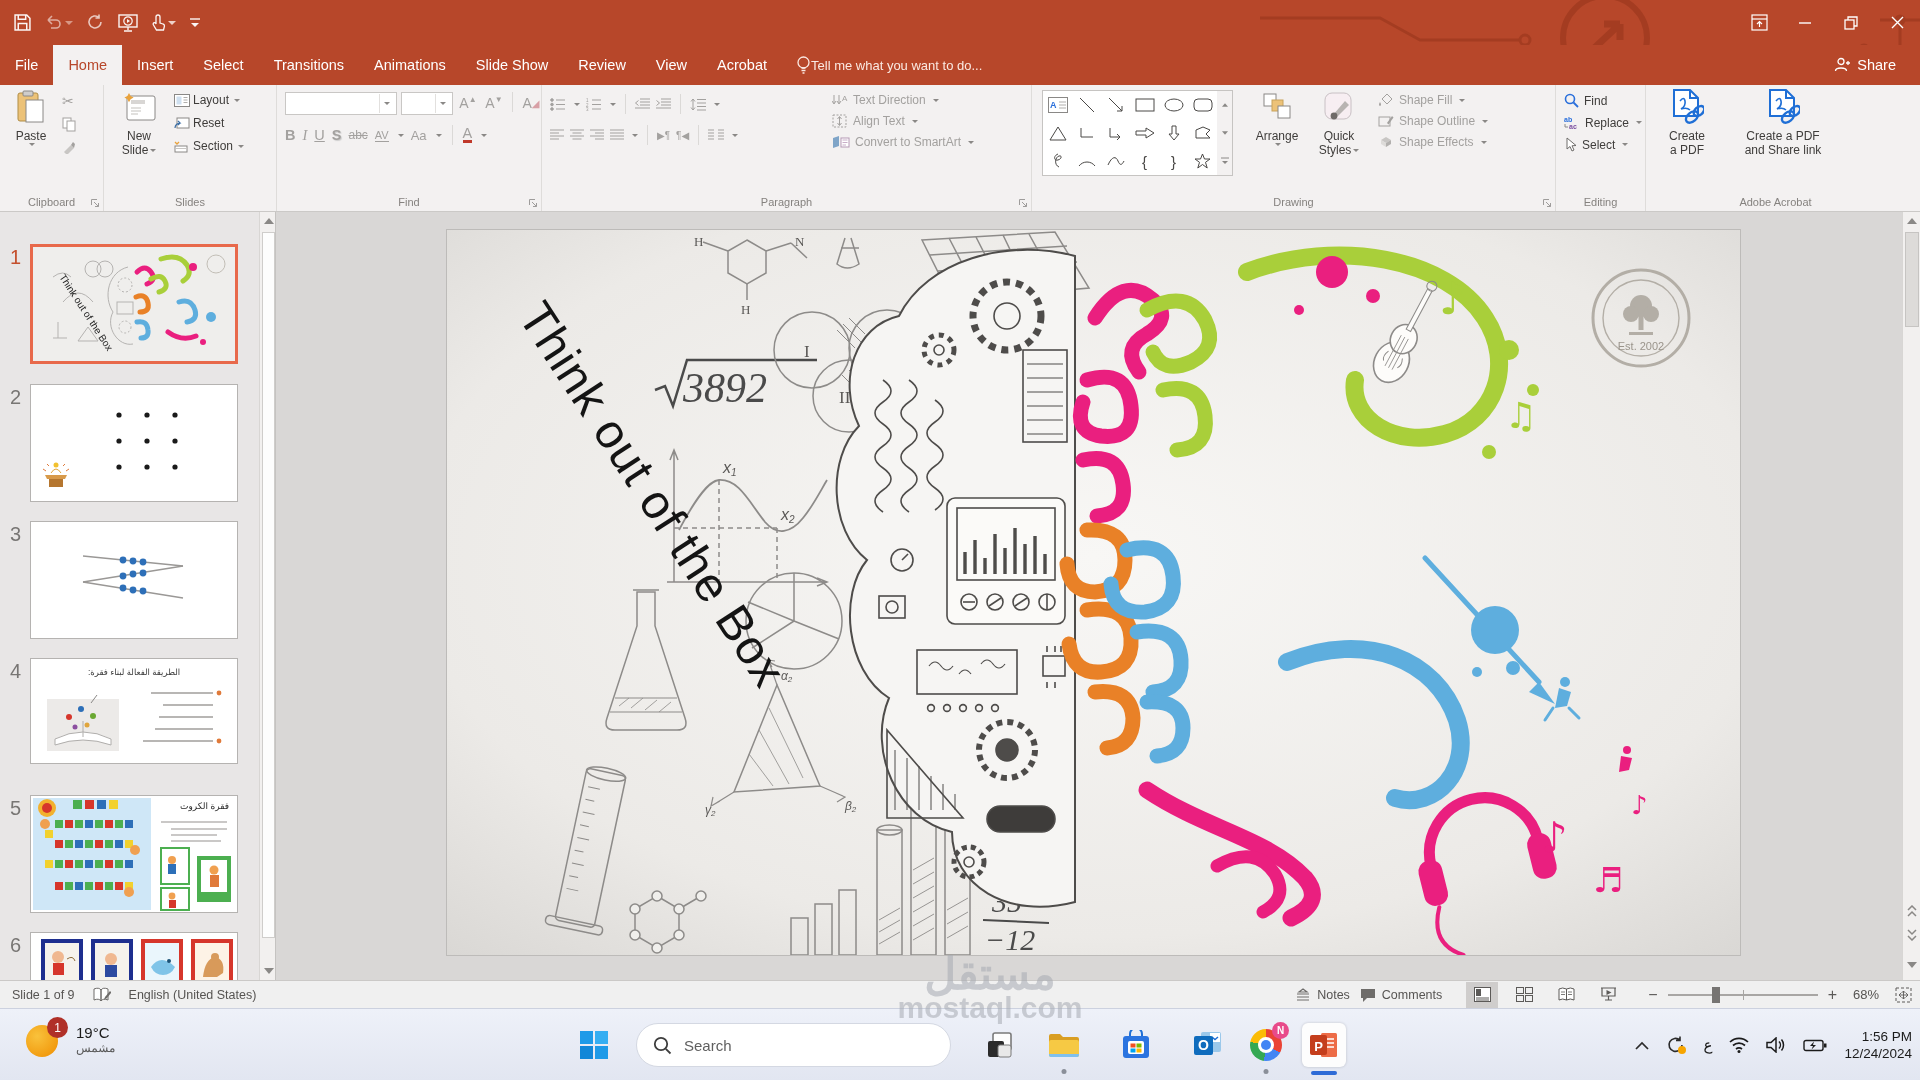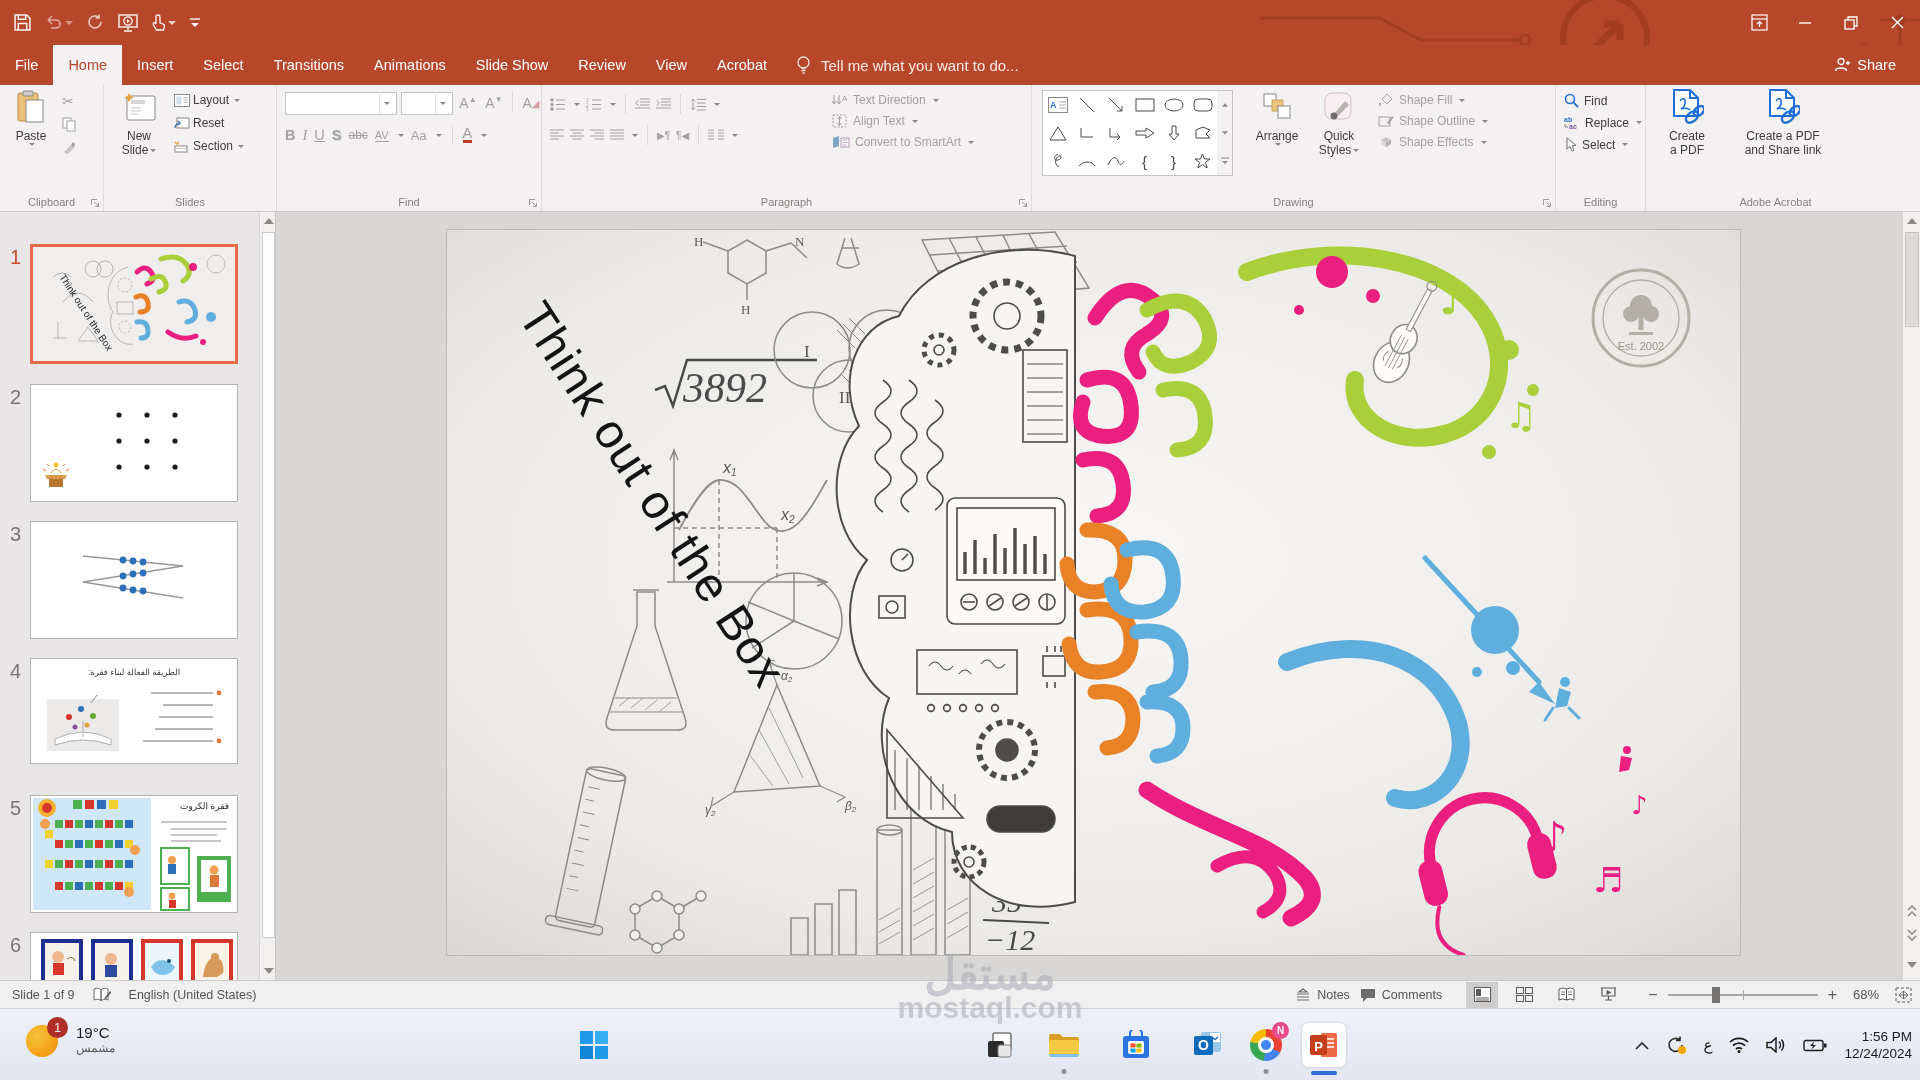--- a/index.html
+++ b/index.html
@@ -10,21 +10,21 @@
   #qat{position:absolute;left:14px;top:0;height:45px;display:flex;align-items:center;gap:14px}
   .qat-btn{display:flex;align-items:center;gap:2px;opacity:.95}
   .caret{width:0;height:0;border-left:4px solid transparent;border-right:4px solid transparent;border-top:4px solid #f3d9d1;display:inline-block}
   #win-title{position:absolute;left:0;right:0;top:12px;text-align:center;font-size:15px;color:#fff}
   .winbtn{position:absolute;top:0;width:46px;height:45px;display:flex;align-items:center;justify-content:center}
   #circuit{position:absolute;right:0;top:0;opacity:.45;pointer-events:none}
   
   #tabrow{position:absolute;top:45px;left:0;width:1920px;height:40px;background:#b7472a;display:flex;align-items:stretch}
   .tab{color:#fff;font-size:14.5px;padding:0 15px;display:flex;align-items:center}
   .tab.active{background:#f3f1f1;color:#b7472a}
-  #tellme{display:flex;align-items:center;gap:10px;color:#fbe9e2;font-size:15px;padding:0 14px}
+  #tellme{display:flex;align-items:center;gap:0;color:#fbe9e2;font-size:13px;padding:0 14px}
   #share-btn{position:absolute;right:10px;top:45px;height:40px;display:flex;align-items:center;gap:7px;color:#fff;font-size:14.5px;padding:0 14px}
   
   #ribbon{position:absolute;top:85px;left:0;width:1920px;height:127px;background:#f3f1f1;border-bottom:1px solid #cbc9c7}
   .grp{position:absolute;top:0;height:126px;border-right:1px solid #dedcda}
   .grp-label{position:absolute;bottom:3px;left:0;right:0;text-align:center;font-size:11px;color:#85827f;white-space:nowrap}
   .launcher{position:absolute;right:3px;bottom:3px;opacity:.8}
   .big{position:absolute;top:4px;display:flex;flex-direction:column;align-items:center;font-size:12px;color:#3f3d3b;text-align:left;line-height:14px}
   .big .bicon{height:36px;display:flex;align-items:center;margin-bottom:4px}
   .small-row{display:flex;align-items:center;gap:3px;font-size:12px;color:#3f3d3b}
   .dis{color:#a3a19f !important}
@@ -1204,20 +1204,27 @@
 
   <div class="tb-ico" style="left:572px">
     <svg width="28" height="28" viewBox="0 0 28 28">
         <rect x="0" y="0" width="13" height="13" fill="#1e9ae8"></rect>
         <rect x="15" y="0" width="13" height="13" fill="#35aef2"></rect>
         <rect x="0" y="15" width="13" height="13" fill="#1287d8"></rect>
         <rect x="15" y="15" width="13" height="13" fill="#1e9ae8"></rect>
       </svg>
   </div>
 
+  <div style="position:absolute;left:636px;top:14px;width:315px;height:44px;background:#fff;border:1px solid #d4d8e2;border-radius:22px;display:flex;align-items:center;padding-left:16px;gap:12px">
+    <svg width="19" height="19" viewBox="0 0 19 19">
+        <circle cx="8" cy="8" r="6.2" fill="none" stroke="#3d3d3d" stroke-width="1.8"></circle>
+        <path d="M12.8,12.8 L17.5,17.5" stroke="#3d3d3d" stroke-width="1.8"></path>
+      </svg>
+    <span style="font-size:15px;color:#5f5f5f">Search</span>
+  </div>
 
   <div class="tb-ico" style="left:978px">
     <svg width="28" height="28" viewBox="0 0 28 28">
         <rect x="7" y="2" width="18" height="17" rx="2" fill="#fdfdfd" stroke="#7a7a7a" stroke-width="1.6"></rect>
         <rect x="2" y="10" width="16" height="16" rx="2" fill="#2b2b2b"></rect>
         <rect x="12" y="14" width="13" height="12" rx="2" fill="#e8e8e8" stroke="#7a7a7a"></rect>
       </svg>
   </div>
 
   <div class="tb-ico" style="left:1042px">

